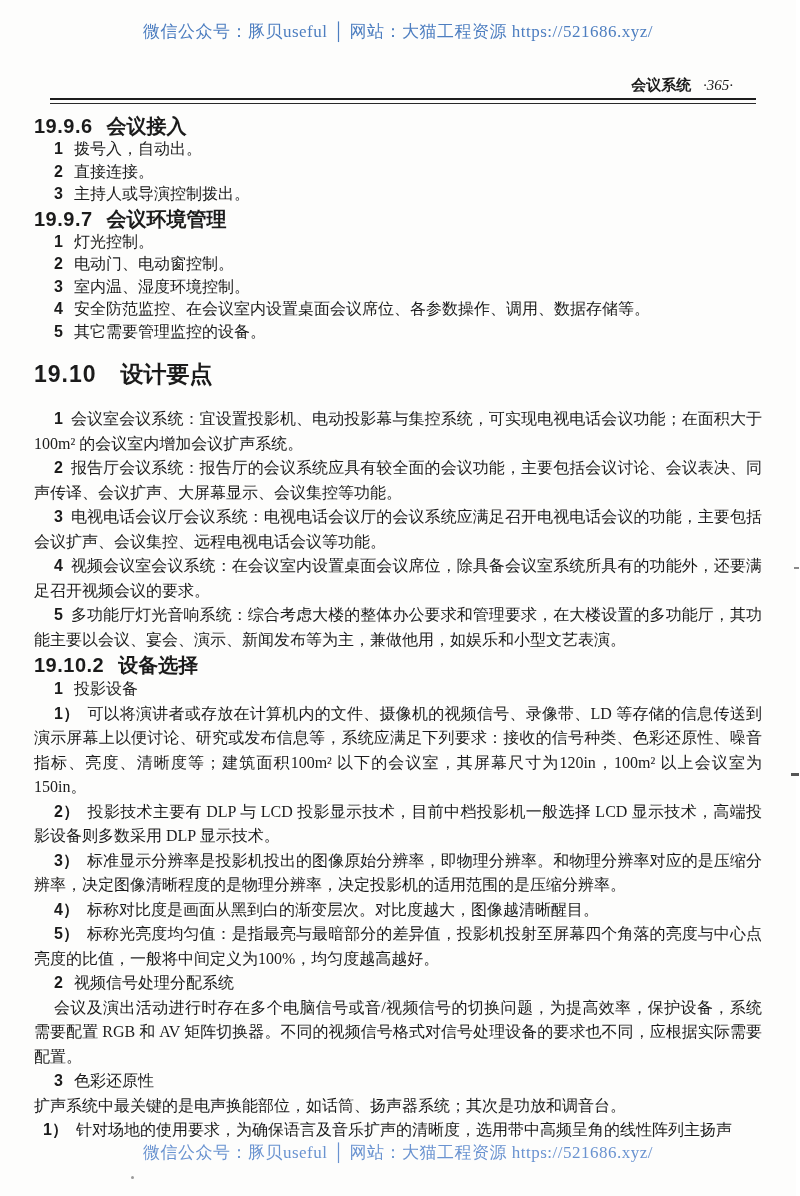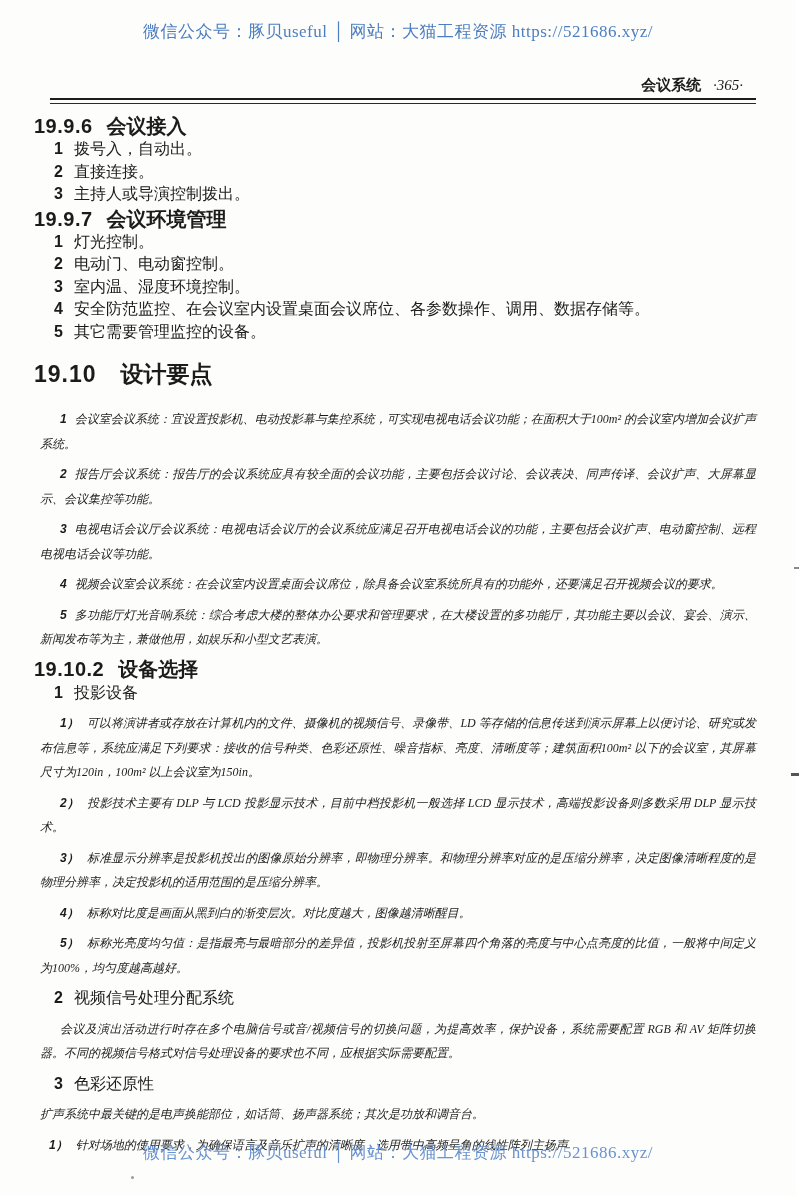--- a/index.html
+++ b/index.html
@@ -12,21 +12,21 @@
   .page{position:relative;width:796px;height:1196px;background:#fdfdfc;}
 
   
   .wm{position:absolute;width:100%;text-align:center;
       font-family:"Liberation Serif","DejaVu Serif",serif;
       font-size:17px;letter-spacing:0.5px;}
   .wm-top{top:20px;}
   .wm-bottom{top:1141px;}
 
   
-  .page-head{position:absolute;top:76px;right:53px;font-size:15px;white-space:nowrap;}
+  .page-head{position:absolute;top:76px;right:63px;font-size:15px;white-space:nowrap;}
   .page-head .chap-title{font-family:"Liberation Sans","DejaVu Sans",sans-serif;font-weight:bold;}
   .page-head .page-no{font-style:italic;margin-left:8px;font-family:"Liberation Serif",serif;}
 
   .rule-a{position:absolute;top:98px;left:50px;width:706px;height:2px;background:#1d1d1d;}
   .rule-b{position:absolute;top:103px;left:50px;width:706px;height:1px;background:#2a2a2a;}
 
   
   .doc-body{position:absolute;top:113px;left:34px;width:728px;}
 
   .section-heading{font-family:"Liberation Sans","DejaVu Sans",sans-serif;
@@ -41,22 +41,22 @@
       font-size:16px;line-height:24.5px;padding-left:20px;}
   .sub-heading .b-num{font-weight:bold;margin-right:11px;}
 
   .chapter-heading{text-align:left;
       font-family:"Liberation Sans","DejaVu Sans",sans-serif;
       font-weight:bold;font-size:23px;line-height:32px;
       margin:15px 0 17px 0;}
   .chapter-heading .b-num{margin-right:24px;letter-spacing:1px;}
 
   .paragraph,.numbered-paragraph{
-      font-size:12px;line-height:24.5px;margin:6px;
-      text-align:justify;text-indent:20px;font-style:italic;}
+      font-size:16px;line-height:24.5px;margin:0;
+      text-align:justify;text-indent:20px;}
   .numbered-paragraph .b-num{font-family:"Liberation Sans","DejaVu Sans",sans-serif;
       font-weight:bold;margin-right:8px;}
   .paragraph.flush{text-indent:0;}
   .numbered-paragraph.flush{text-indent:9px;}
 
   
   .artifact{position:absolute;background:#8a8a8a;}
   .art-1{left:794px;top:567px;width:5px;height:2px;}
   .art-2{left:791px;top:773px;width:8px;height:3px;background:#555;}
   .art-3{left:131px;top:1176px;width:3px;height:3px;border-radius:50%;background:#9a9a9a;}
@@ -83,21 +83,21 @@
       <div class="list-item"><span class="b-num">3</span><span class="b-text">主持人或导演控制拨出。</span></div>
       <div class="section-heading"><span class="b-num">19.9.7</span><span class="b-text">会议环境管理</span></div>
       <div class="list-item"><span class="b-num">1</span><span class="b-text">灯光控制。</span></div>
       <div class="list-item"><span class="b-num">2</span><span class="b-text">电动门、电动窗控制。</span></div>
       <div class="list-item"><span class="b-num">3</span><span class="b-text">室内温、湿度环境控制。</span></div>
       <div class="list-item"><span class="b-num">4</span><span class="b-text">安全防范监控、在会议室内设置桌面会议席位、各参数操作、调用、数据存储等。</span></div>
       <div class="list-item"><span class="b-num">5</span><span class="b-text">其它需要管理监控的设备。</span></div>
       <div class="chapter-heading"><span class="b-num">19.10</span><span class="b-text">设计要点</span></div>
       <p class="numbered-paragraph"><span class="b-num">1</span><span class="b-text">会议室会议系统：宜设置投影机、电动投影幕与集控系统，可实现电视电话会议功能；在面积大于100m² 的会议室内增加会议扩声系统。</span></p>
       <p class="numbered-paragraph"><span class="b-num">2</span><span class="b-text">报告厅会议系统：报告厅的会议系统应具有较全面的会议功能，主要包括会议讨论、会议表决、同声传译、会议扩声、大屏幕显示、会议集控等功能。</span></p>
-      <p class="numbered-paragraph"><span class="b-num">3</span><span class="b-text">电视电话会议厅会议系统：电视电话会议厅的会议系统应满足召开电视电话会议的功能，主要包括会议扩声、电动窗控制、远程电视电话会议等功能。</span></p>
+      <p class="numbered-paragraph"><span class="b-num">3</span><span class="b-text">电视电话会议厅会议系统：电视电话会议厅的会议系统应满足召开电视电话会议的功能，主要包括会议扩声、会议集控、远程电视电话会议等功能。</span></p>
       <p class="numbered-paragraph"><span class="b-num">4</span><span class="b-text">视频会议室会议系统：在会议室内设置桌面会议席位，除具备会议室系统所具有的功能外，还要满足召开视频会议的要求。</span></p>
       <p class="numbered-paragraph"><span class="b-num">5</span><span class="b-text">多功能厅灯光音响系统：综合考虑大楼的整体办公要求和管理要求，在大楼设置的多功能厅，其功能主要以会议、宴会、演示、新闻发布等为主，兼做他用，如娱乐和小型文艺表演。</span></p>
       <div class="section-heading"><span class="b-num">19.10.2</span><span class="b-text">设备选择</span></div>
       <div class="sub-heading"><span class="b-num">1</span><span class="b-text">投影设备</span></div>
       <p class="numbered-paragraph"><span class="b-num">1）</span><span class="b-text">可以将演讲者或存放在计算机内的文件、摄像机的视频信号、录像带、LD 等存储的信息传送到演示屏幕上以便讨论、研究或发布信息等，系统应满足下列要求：接收的信号种类、色彩还原性、噪音指标、亮度、清晰度等；建筑面积100m² 以下的会议室，其屏幕尺寸为120in，100m² 以上会议室为150in。</span></p>
       <p class="numbered-paragraph"><span class="b-num">2）</span><span class="b-text">投影技术主要有 DLP 与 LCD 投影显示技术，目前中档投影机一般选择 LCD 显示技术，高端投影设备则多数采用 DLP 显示技术。</span></p>
       <p class="numbered-paragraph"><span class="b-num">3）</span><span class="b-text">标准显示分辨率是投影机投出的图像原始分辨率，即物理分辨率。和物理分辨率对应的是压缩分辨率，决定图像清晰程度的是物理分辨率，决定投影机的适用范围的是压缩分辨率。</span></p>
       <p class="numbered-paragraph"><span class="b-num">4）</span><span class="b-text">标称对比度是画面从黑到白的渐变层次。对比度越大，图像越清晰醒目。</span></p>
       <p class="numbered-paragraph"><span class="b-num">5）</span><span class="b-text">标称光亮度均匀值：是指最亮与最暗部分的差异值，投影机投射至屏幕四个角落的亮度与中心点亮度的比值，一般将中间定义为100%，均匀度越高越好。</span></p>
       <div class="sub-heading"><span class="b-num">2</span><span class="b-text">视频信号处理分配系统</span></div>

